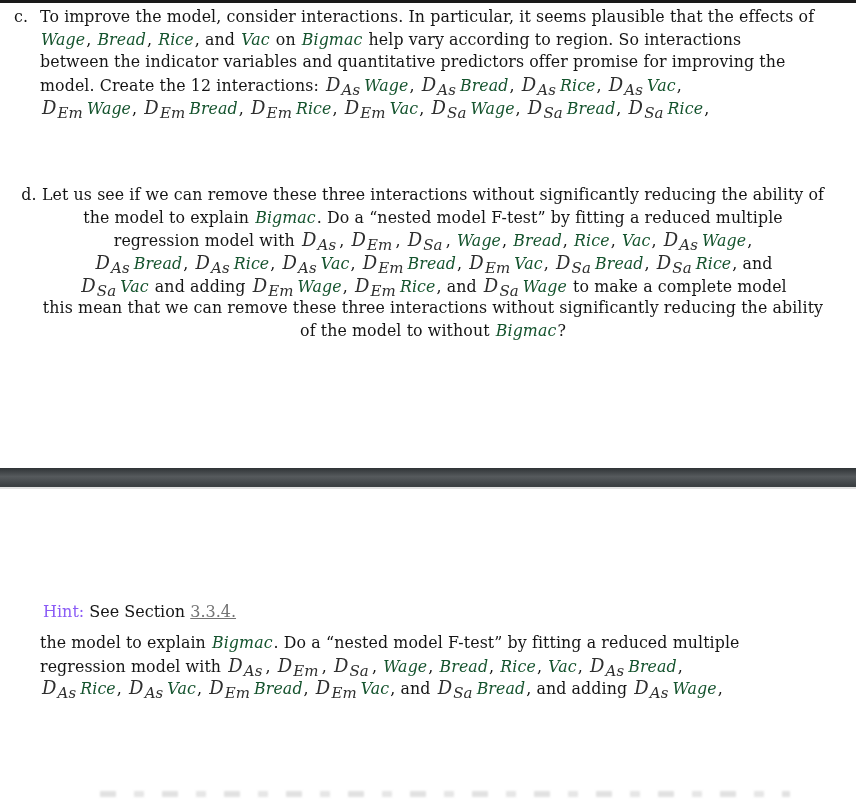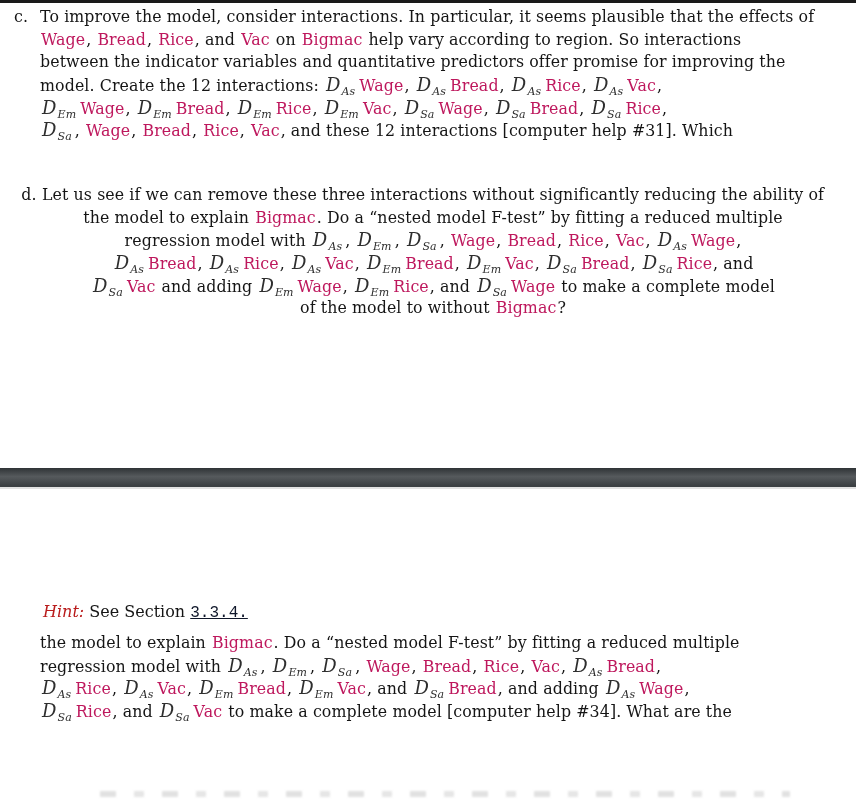--- a/index.html
+++ b/index.html
@@ -21,32 +21,32 @@
   #item-e{top:632px;}
   .line{
     white-space:nowrap;
     height:22.7px;line-height:22.7px;
     font-size:15.8px;
     letter-spacing:0.1px;
   }
   .cont{padding-left:26px;}
   .ilabel{display:inline-block;width:26px;}
   .t{color:#151515;}
-  .m{color:#be185d;padding:0 1px;}
+  .m{font-style:italic;color:#14532d;padding:0 1px;}
   .Dv{font-style:italic;font-size:18px;color:#2e2e2e;padding-left:2px;}
-  .Dsub{font-size:11px;vertical-align:-4px;margin:0 3px 0 1px;}
+  .Dsub{font-size:15px;vertical-align:-4px;margin:0 3px 0 1px;}
   .separator{
     position:absolute;left:0;top:468px;width:856px;height:21px;
     box-sizing:border-box;
   }
   .hint{
     position:absolute;left:43px;top:600px;height:23px;line-height:23px;
     font-size:16px;white-space:nowrap;
   }
-  .hint-prefix{font-style:italic;color:#b91c1c;}
+  .hint-prefix{color:#8b5cf6;}
   .hint-link{text-decoration:underline;cursor:pointer;}
   .bottom-smudge{
     position:absolute;left:100px;top:791px;width:690px;height:6px;
     background:repeating-linear-gradient(90deg,
       #d8d8d8 0px,#d8d8d8 16px,
       rgba(255,255,255,0) 16px,rgba(255,255,255,0) 34px,
       #dedede 34px,#dedede 44px,
       rgba(255,255,255,0) 44px,rgba(255,255,255,0) 62px);
     filter:blur(1px);
     opacity:0.75;
@@ -57,36 +57,35 @@
 
 <div class="page" style="background: rgb(255, 255, 255);">
   <div class="top-edge" style="background: rgb(26, 26, 26);"></div>
 
   <div id="item-c" class="item">
       <div class="line"><span class="ilabel">c.</span><span class="t">To improve the model, consider interactions. In particular, it seems plausible that the effects of</span></div>
       <div class="line cont"><span class="m">Wage</span><span class="t">, </span><span class="m">Bread</span><span class="t">, </span><span class="m">Rice</span><span class="t">, and </span><span class="m">Vac</span><span class="t"> on </span><span class="m">Bigmac</span><span class="t"> help vary according to region. So interactions</span></div>
       <div class="line cont"><span class="t">between the indicator variables and quantitative predictors offer promise for improving the</span></div>
       <div class="line cont"><span class="t">model. Create the 12 interactions: </span><span class="Dv">D<span class="Dsub">As</span></span><span class="m">Wage</span><span class="t">, </span><span class="Dv">D<span class="Dsub">As</span></span><span class="m">Bread</span><span class="t">, </span><span class="Dv">D<span class="Dsub">As</span></span><span class="m">Rice</span><span class="t">, </span><span class="Dv">D<span class="Dsub">As</span></span><span class="m">Vac</span><span class="t">,</span></div>
       <div class="line cont"><span class="Dv">D<span class="Dsub">Em</span></span><span class="m">Wage</span><span class="t">, </span><span class="Dv">D<span class="Dsub">Em</span></span><span class="m">Bread</span><span class="t">, </span><span class="Dv">D<span class="Dsub">Em</span></span><span class="m">Rice</span><span class="t">, </span><span class="Dv">D<span class="Dsub">Em</span></span><span class="m">Vac</span><span class="t">, </span><span class="Dv">D<span class="Dsub">Sa</span></span><span class="m">Wage</span><span class="t">, </span><span class="Dv">D<span class="Dsub">Sa</span></span><span class="m">Bread</span><span class="t">, </span><span class="Dv">D<span class="Dsub">Sa</span></span><span class="m">Rice</span><span class="t">,</span></div>
-      <div class="line cont"><span class="Dv">D<span class="Dsub">Sa</span></span><span class="t">, </span><span class="m">Wage</span><span class="t">, </span><span class="m">Bread</span><span class="t">, </span><span class="m">Rice</span><span class="t">, </span><span class="m">Vac</span><span class="t">, and these 12 interactions [computer help #31]. Which</span></div>
     </div>
   <div id="item-d" class="item">
       <div class="line"><span class="ilabel">d.</span><span class="t">Let us see if we can remove these three interactions without significantly reducing the ability of</span></div>
       <div class="line cont"><span class="t">the model to explain </span><span class="m">Bigmac</span><span class="t">. Do a “nested model F-test” by fitting a reduced multiple</span></div>
       <div class="line cont"><span class="t">regression model with </span><span class="Dv">D<span class="Dsub">As</span></span><span class="t">, </span><span class="Dv">D<span class="Dsub">Em</span></span><span class="t">, </span><span class="Dv">D<span class="Dsub">Sa</span></span><span class="t">, </span><span class="m">Wage</span><span class="t">, </span><span class="m">Bread</span><span class="t">, </span><span class="m">Rice</span><span class="t">, </span><span class="m">Vac</span><span class="t">, </span><span class="Dv">D<span class="Dsub">As</span></span><span class="m">Wage</span><span class="t">,</span></div>
       <div class="line cont"><span class="Dv">D<span class="Dsub">As</span></span><span class="m">Bread</span><span class="t">, </span><span class="Dv">D<span class="Dsub">As</span></span><span class="m">Rice</span><span class="t">, </span><span class="Dv">D<span class="Dsub">As</span></span><span class="m">Vac</span><span class="t">, </span><span class="Dv">D<span class="Dsub">Em</span></span><span class="m">Bread</span><span class="t">, </span><span class="Dv">D<span class="Dsub">Em</span></span><span class="m">Vac</span><span class="t">, </span><span class="Dv">D<span class="Dsub">Sa</span></span><span class="m">Bread</span><span class="t">, </span><span class="Dv">D<span class="Dsub">Sa</span></span><span class="m">Rice</span><span class="t">, and</span></div>
       <div class="line cont"><span class="Dv">D<span class="Dsub">Sa</span></span><span class="m">Vac</span><span class="t"> and adding </span><span class="Dv">D<span class="Dsub">Em</span></span><span class="m">Wage</span><span class="t">, </span><span class="Dv">D<span class="Dsub">Em</span></span><span class="m">Rice</span><span class="t">, and </span><span class="Dv">D<span class="Dsub">Sa</span></span><span class="m">Wage</span><span class="t"> to make a complete model</span></div>
+      <div class="line cont"><span class="t">this mean that we can remove these three interactions without significantly reducing the ability</span></div>
       <div class="line cont"><span class="t">of the model to without </span><span class="m">Bigmac</span><span class="t">?</span></div>
     </div>
 
   <div class="separator" style="background: linear-gradient(rgb(47, 51, 54) 0%, rgb(86, 90, 93) 45%, rgb(60, 64, 67) 92%); border-bottom: 2px solid rgb(226, 226, 226);"></div>
 
-  <div class="hint"><span class="hint-prefix">Hint:</span><span class="t"> See Section </span><a class="hint-link" style="color: #0f172a; font-family: Liberation Mono, monospace;">3.3.4.</a></div>
+  <div class="hint"><span class="hint-prefix">Hint:</span><span class="t"> See Section </span><a class="hint-link" style="color: #737373;">3.3.4.</a></div>
 
   <div id="item-e" class="item">
       <div class="line cont"><span class="t">the model to explain </span><span class="m">Bigmac</span><span class="t">. Do a “nested model F-test” by fitting a reduced multiple</span></div>
       <div class="line cont"><span class="t">regression model with </span><span class="Dv">D<span class="Dsub">As</span></span><span class="t">, </span><span class="Dv">D<span class="Dsub">Em</span></span><span class="t">, </span><span class="Dv">D<span class="Dsub">Sa</span></span><span class="t">, </span><span class="m">Wage</span><span class="t">, </span><span class="m">Bread</span><span class="t">, </span><span class="m">Rice</span><span class="t">, </span><span class="m">Vac</span><span class="t">, </span><span class="Dv">D<span class="Dsub">As</span></span><span class="m">Bread</span><span class="t">,</span></div>
       <div class="line cont"><span class="Dv">D<span class="Dsub">As</span></span><span class="m">Rice</span><span class="t">, </span><span class="Dv">D<span class="Dsub">As</span></span><span class="m">Vac</span><span class="t">, </span><span class="Dv">D<span class="Dsub">Em</span></span><span class="m">Bread</span><span class="t">, </span><span class="Dv">D<span class="Dsub">Em</span></span><span class="m">Vac</span><span class="t">, and </span><span class="Dv">D<span class="Dsub">Sa</span></span><span class="m">Bread</span><span class="t">, and adding </span><span class="Dv">D<span class="Dsub">As</span></span><span class="m">Wage</span><span class="t">,</span></div>
-      <div class="line cont"><span class="Dv">D<span class="Dsub">Sa</span></span><span class="m">Rice</span><span class="t">, and </span><span class="Dv">D<span class="Dsub">Sa</span></span><span class="m">Vac</span><span class="t"> to make a complete model [computer help #34]. What are the</span></div>
     </div>
 
   <div class="bottom-smudge"></div>
 </div>
 
 </body></html>

